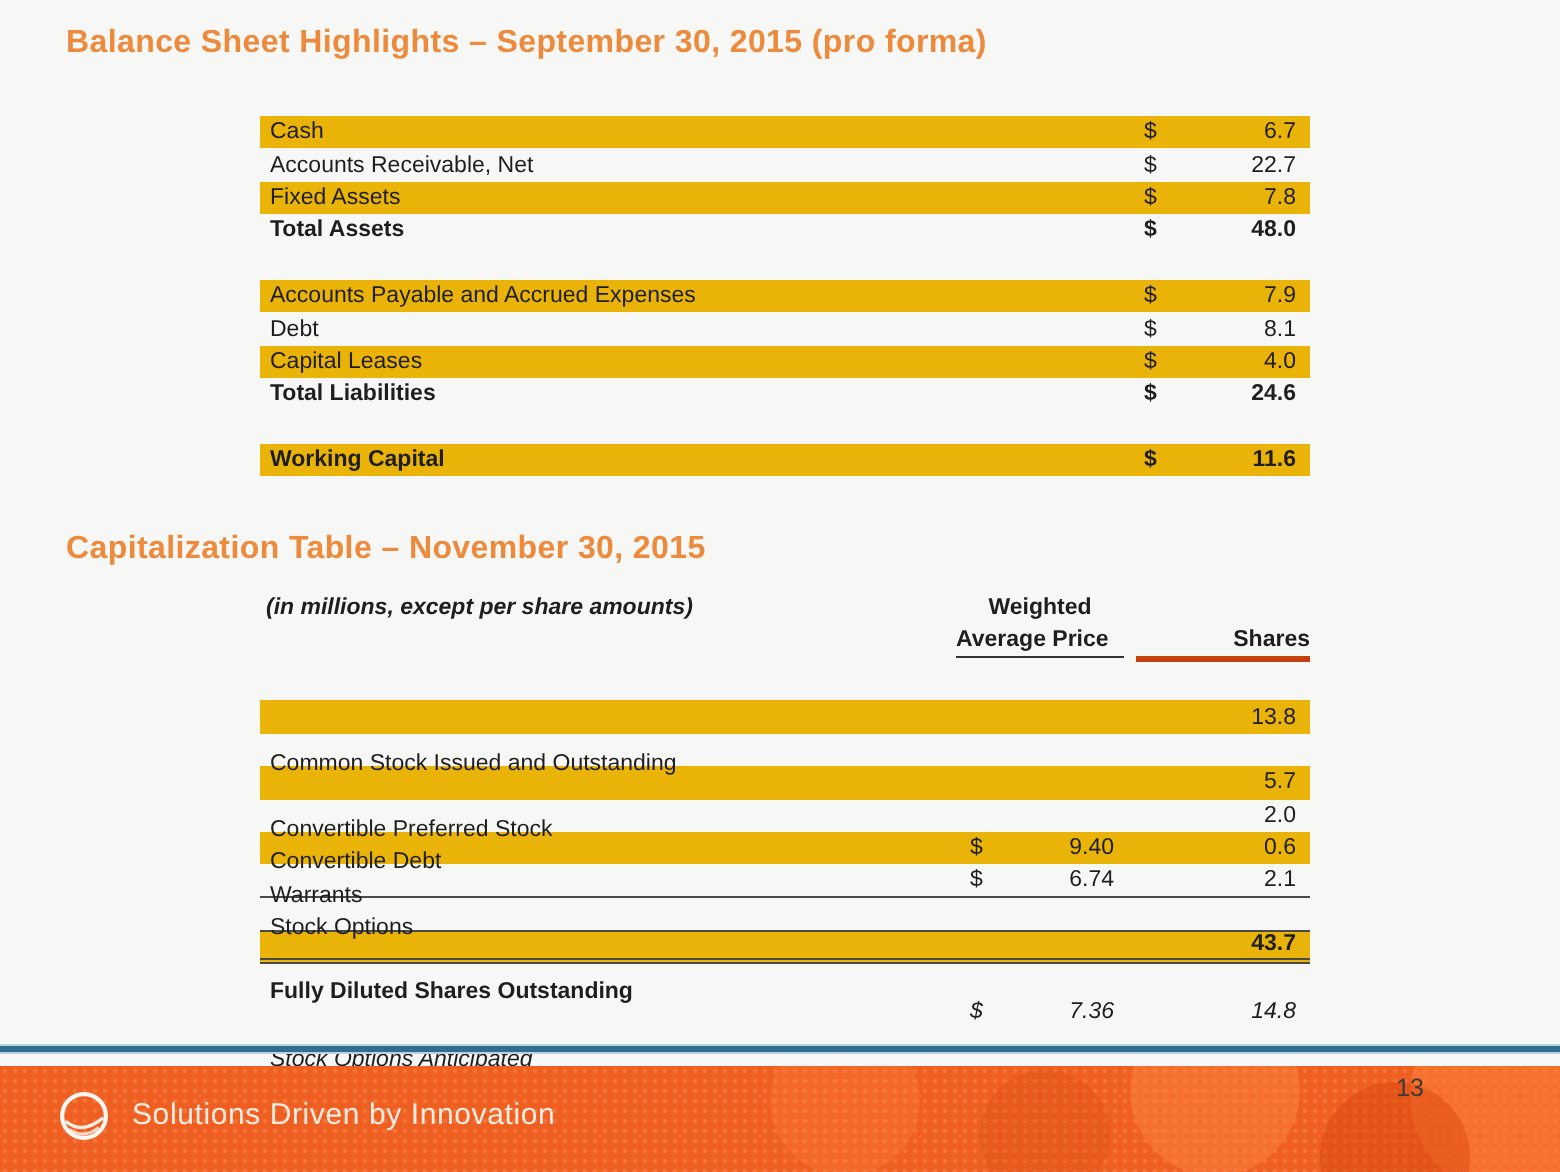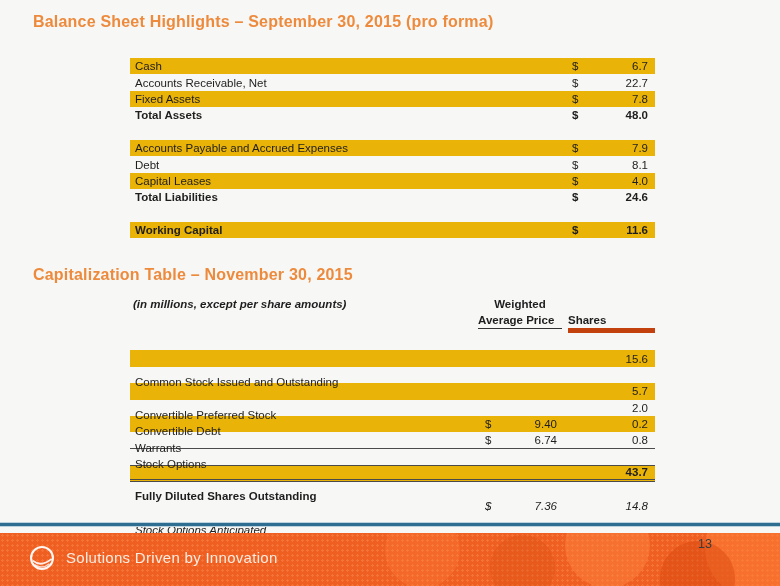--- a/index.html
+++ b/index.html
@@ -38,22 +38,22 @@
   #cap-table .cell.price{ flex:0 0 58px; text-align:right; }
   #cap-table .cell.shares{ flex:1; text-align:right; padding-right:7px; }
 
   
   .cap-header{ position:absolute; left:130px; top:298px; width:525px; height:36px; font-size:11.5px; }
   .cap-header span{ position:absolute; display:block; }
   .cap-note{ left:3px; top:0; font-weight:bold; font-style:italic; }
   .cap-wh1{ left:348px; top:0; width:84px; text-align:center; font-weight:bold; }
   .cap-wh2{ left:348px; top:16px; width:84px; text-align:left; font-weight:bold;
             border-bottom:1px solid #333; padding-bottom:2px; }
-  .cap-sh { left:438px; top:16px; width:87px; text-align:left; font-weight:bold;
-            border-bottom:5px solid #c2410c; padding-bottom:2px; }
+  .cap-sh { left:438px; top:16px; width:87px; text-align:right; font-weight:bold;
+            border-bottom:3px solid #c2410c; padding-bottom:2px; }
 
   
   .sep{
     position:absolute; left:0; top:522px; width:780px; height:5px;
     background:linear-gradient(to bottom,#bdd2df 0 1px,#2E6E91 1px 4px,#bdd2df 4px 5px);
   }
   .footer{
     position:absolute; left:0; top:533px; width:780px; height:53px;
     background-color:#F05F22;
     background-image:radial-gradient(rgba(255,170,110,0.28) 1px, transparent 1.3px);
@@ -154,21 +154,21 @@
       <div class="row blank">
         <span class="cell label"></span>
         <span class="cell dollar"></span>
         <span class="cell price"></span>
         <span class="cell shares"></span>
       </div>
       <div class="row shaded">
         <span class="cell label">Common Stock Issued and Outstanding</span>
         <span class="cell dollar"></span>
         <span class="cell price"></span>
-        <span class="cell shares">15.6</span>
+        <span class="cell shares">13.8</span>
       </div>
       <div class="row blank">
         <span class="cell label"></span>
         <span class="cell dollar"></span>
         <span class="cell price"></span>
         <span class="cell shares"></span>
       </div>
       <div class="row shaded">
         <span class="cell label">Convertible Preferred Stock</span>
         <span class="cell dollar"></span>
@@ -178,27 +178,27 @@
       <div class="row">
         <span class="cell label">Convertible Debt</span>
         <span class="cell dollar"></span>
         <span class="cell price"></span>
         <span class="cell shares">2.0</span>
       </div>
       <div class="row shaded">
         <span class="cell label">Warrants</span>
         <span class="cell dollar">$</span>
         <span class="cell price">9.40</span>
-        <span class="cell shares">0.2</span>
+        <span class="cell shares">0.6</span>
       </div>
       <div class="row bb">
         <span class="cell label">Stock Options</span>
         <span class="cell dollar">$</span>
         <span class="cell price">6.74</span>
-        <span class="cell shares">0.8</span>
+        <span class="cell shares">2.1</span>
       </div>
       <div class="row blank">
         <span class="cell label"></span>
         <span class="cell dollar"></span>
         <span class="cell price"></span>
         <span class="cell shares"></span>
       </div>
       <div class="row shaded bold bt bdb">
         <span class="cell label">Fully Diluted Shares Outstanding</span>
         <span class="cell dollar"></span>

